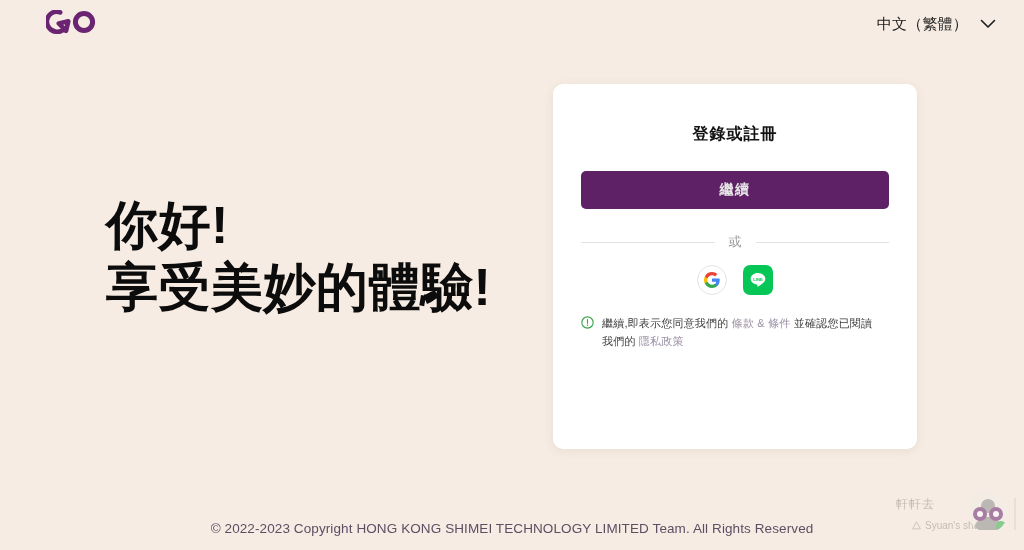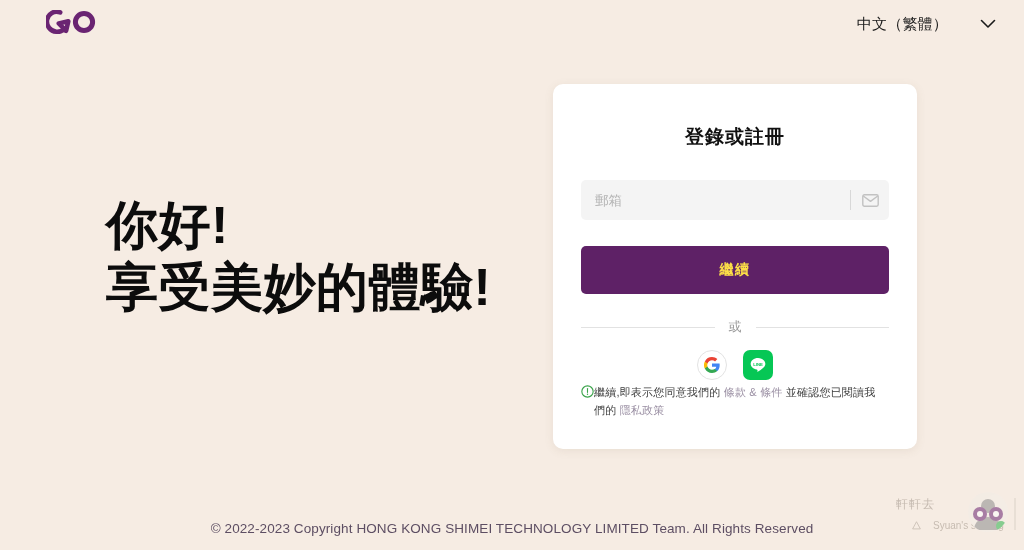--- a/index.html
+++ b/index.html
@@ -30,21 +30,21 @@
 
   .logo {
     display: block;
     width: 54px;
     height: 28px;
   }
 
   .lang-select {
     display: flex;
     align-items: center;
-    gap: 32px;
+    gap: 12px;
     cursor: pointer;
     padding: 4px 6px;
   }
 
   .lang-label {
     font-size: 15px;
     color: #1b1b1b;
     letter-spacing: .2px;
     white-space: nowrap;
   }
@@ -81,21 +81,21 @@
     width: 364px;
     height: 365px;
     background: #ffffff;
     border-radius: 10px;
     box-shadow: 0 2px 10px rgba(120, 95, 70, 0.10);
     padding: 26px 28px 0 28px;
   }
 
   .auth-title {
     text-align: center;
-    font-size: 19px;
+    font-size: 16px;
     font-weight: 700;
     color: #111111;
     letter-spacing: 1px;
     margin-top: 14px;
   }
 
   .email-field {
     position: relative;
     margin-top: 30px;
     height: 40px;
@@ -127,23 +127,23 @@
   .envelope-icon {
     width: 38px;
     display: flex;
     align-items: center;
     justify-content: center;
   }
 
   .continue-btn {
     margin-top: 26px;
     width: 100%;
-    height: 48px;
+    height: 38px;
     background: #5e2166;
-    color: #fde047;
+    color: #e5e5e5;
     border: none;
     border-radius: 5px;
     font-size: 14px;
     font-weight: 700;
     letter-spacing: 1.5px;
     cursor: pointer;
     font-family: "Liberation Sans", "DejaVu Sans", sans-serif;
   }
 
   .or-divider {
@@ -186,23 +186,24 @@
   }
 
   .line-btn {
     width: 30px;
     height: 30px;
     border-radius: 7px;
     background: #06c755;
   }
 
   .terms-note {
-    margin-top: 4px;
+    margin-top: 20px;
     display: flex;
     align-items: flex-start;
+    gap: 8px;
     padding-right: 6px;
   }
 
   .info-icon { flex: 0 0 auto; margin-top: 1px; }
 
   .terms-text {
     font-size: 11px;
     line-height: 1.6;
     color: #3b3b3b;
     letter-spacing: .2px;
@@ -263,21 +264,21 @@
   }
 
   .wm-sub {
     position: absolute;
     left: 16px;
     top: 32px;
     font-size: 10px;
     color: #a09488;
     display: flex;
     align-items: center;
-    gap: 12px;
+    gap: 4px;
     white-space: nowrap;
   }
 
   .wm-avatar {
     position: absolute;
     right: 8px;
     top: 4px;
     width: 40px;
     height: 40px;
     border-radius: 50%;
@@ -316,30 +317,20 @@
 
 <div class="hero">
   <div class="hero-line">你好!</div>
   <div class="hero-line">享受美妙的體驗!</div>
 </div>
 
 <div class="auth-card">
 
   <div class="auth-title">登錄或註冊</div>
 
-  <div class="email-field">
-    <input class="email-input" type="text" placeholder="郵箱" style="">
-    <span class="field-divider"></span>
-    <span class="envelope-icon">
-      <svg width="17" height="13" viewBox="0 0 17 13">
-        <rect x="0.8" y="0.8" width="15.4" height="11.4" rx="1.6" fill="none" stroke="#c2c2c2" stroke-width="1.4"></rect>
-        <path d="M1.6 2.2 L8.5 7.4 L15.4 2.2" fill="none" stroke="#c2c2c2" stroke-width="1.4" stroke-linecap="round" stroke-linejoin="round"></path>
-      </svg>
-    </span>
-  </div>
 
   <button class="continue-btn">繼續</button>
 
   <div class="or-divider">
     <span class="rule"></span>
     <span class="or-text">或</span>
     <span class="rule"></span>
   </div>
 
   <div class="social-row">

